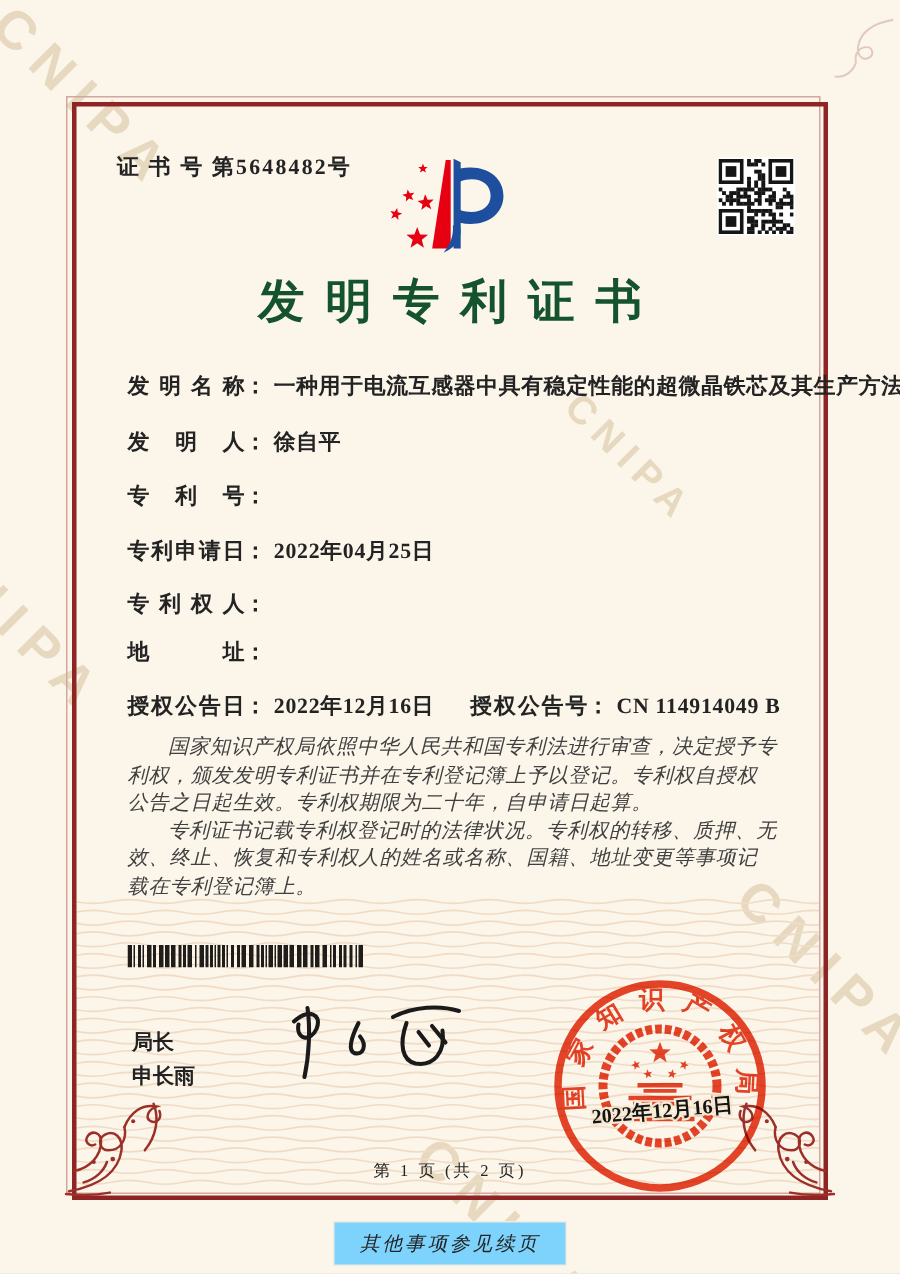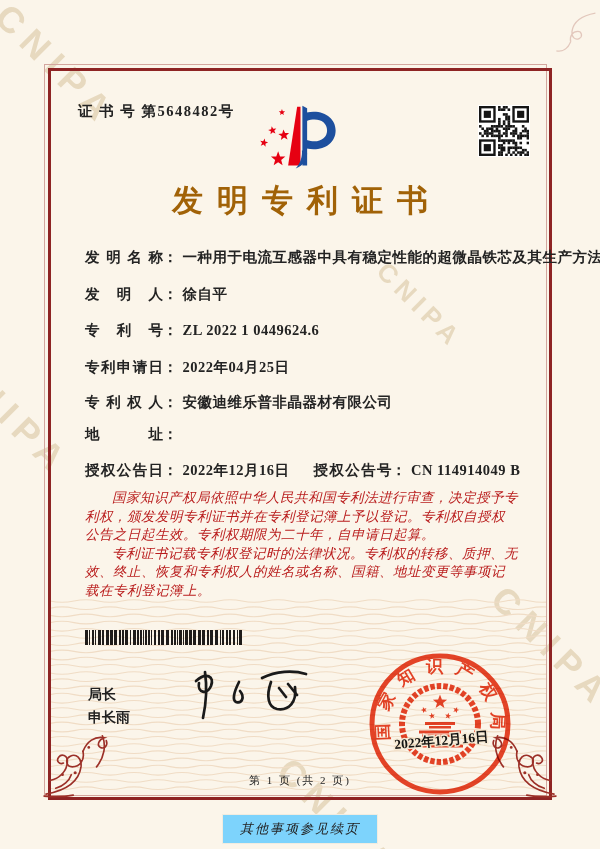--- a/index.html
+++ b/index.html
@@ -13,29 +13,29 @@
     font-weight:bold;color:#e7d9bf;letter-spacing:9px;
     transform:rotate(45deg);transform-origin:left top;pointer-events:none;user-select:none;
   }
   .border-light{position:absolute;left:44px;top:64px;width:501px;height:730px;border:1px solid #d4a69e;}
   .border-dark{position:absolute;left:48px;top:68px;width:498px;height:726px;border:3px solid #8e2424;}
   .cert-no{position:absolute;left:78px;top:102px;font-size:14.5px;font-weight:bold;letter-spacing:1.5px;}
   .logo{position:absolute;left:251px;top:101px;}
   .qr{position:absolute;left:478px;top:105px;background:#fff;padding:1px;}
   .title{
     position:absolute;left:0;top:180px;width:100%;text-align:center;
-    font-size:31px;font-weight:bold;letter-spacing:14px;text-indent:14px;color:#a16207;
+    font-size:31px;font-weight:bold;letter-spacing:14px;text-indent:14px;color:#14532d;
   }
   .fields{position:absolute;left:85px;top:248px;width:445px;}
   .frow{position:absolute;left:0;display:flex;font-size:14.5px;font-weight:bold;white-space:nowrap;align-items:baseline;}
   .flabel{display:inline-block;width:78px;text-align:justify;text-align-last:justify;}
   .fcolon{display:inline-block;}
   .fvalue{margin-left:5px;letter-spacing:.5px;}
   .grp2{margin-left:24px;display:flex;align-items:baseline;}
-  .paras{position:absolute;left:85px;top:489px;width:433px;font-size:13.5px;line-height:18.6px;font-style:italic;color:#b91c1c;font-family:Liberation Serif, serif;}
+  .paras{position:absolute;left:85px;top:489px;width:433px;font-size:13.5px;line-height:18.6px;font-style:italic;color:#404040;font-family:Liberation Serif, serif;}
   .paras p{margin:0;text-indent:2em;letter-spacing:.5px;}
   .waves{position:absolute;left:50px;top:598px;}
   .barcode{position:absolute;left:85px;top:630px;}
   .director{position:absolute;left:88px;top:683px;font-family:"Liberation Sans","DejaVu Sans",sans-serif;font-weight:bold;font-size:14px;line-height:23px;color:#222;}
   .signature{position:absolute;left:176px;top:664px;}
   .seal{position:absolute;left:365px;top:649px;mix-blend-mode:multiply;}
   .flourish{position:absolute;}
   .page-num{position:absolute;left:0;top:773px;width:100%;text-align:center;font-size:11px;letter-spacing:2px;}
   .note{
     position:absolute;left:50%;top:814px;transform:translateX(-50%);
@@ -297,31 +297,29 @@
       <span class="fvalue">一种用于电流互感器中具有稳定性能的超微晶铁芯及其生产方法</span>
     </div>
     <div class="frow" style="top:37px;">
       <span class="flabel">发明人</span>
         <span class="fcolon">：</span>
       <span class="fvalue">徐自平</span>
     </div>
     <div class="frow" style="top:73px;">
       <span class="flabel">专利号</span>
         <span class="fcolon">：</span>
-      <span class="fvalue">ZL 2022 1 0449624.6</span>
     </div>
     <div class="frow" style="top:110px;justify-content:space-between;">
       <span class="flabel">专利申请日</span>
         <span class="fcolon">：</span>
       <span class="fvalue">2022年04月25日</span>
     </div>
     <div class="frow" style="top:145px;">
       <span class="flabel">专利权人</span>
         <span class="fcolon">：</span>
-      <span class="fvalue">安徽迪维乐普非晶器材有限公司</span>
     </div>
     <div class="frow" style="top:177px;">
       <span class="flabel">地址</span>
         <span class="fcolon">：</span>
     </div>
     <div class="frow" style="top:213px;">
       <span class="flabel">授权公告日</span>
         <span class="fcolon">：</span>
       <span class="fvalue">2022年12月16日</span>
       <span class="grp2">

